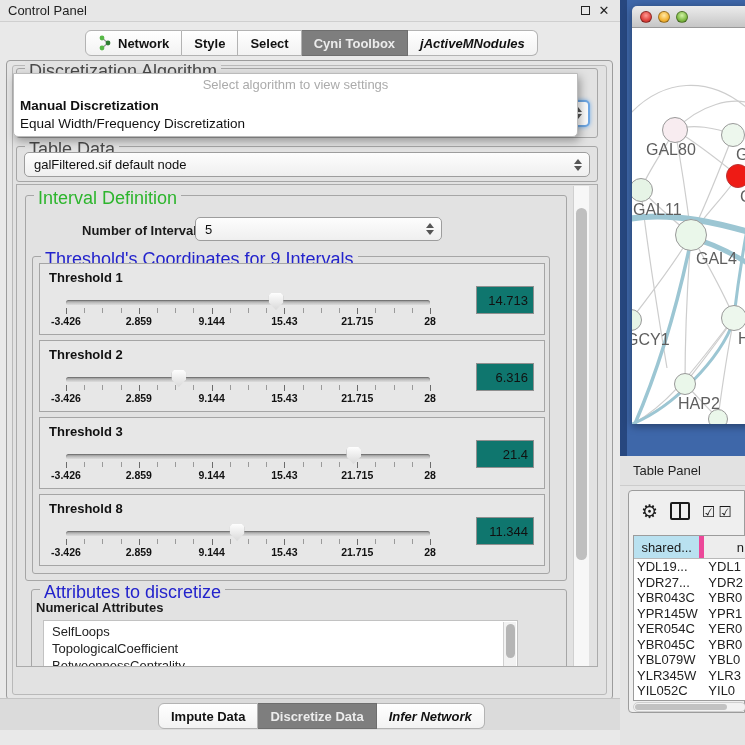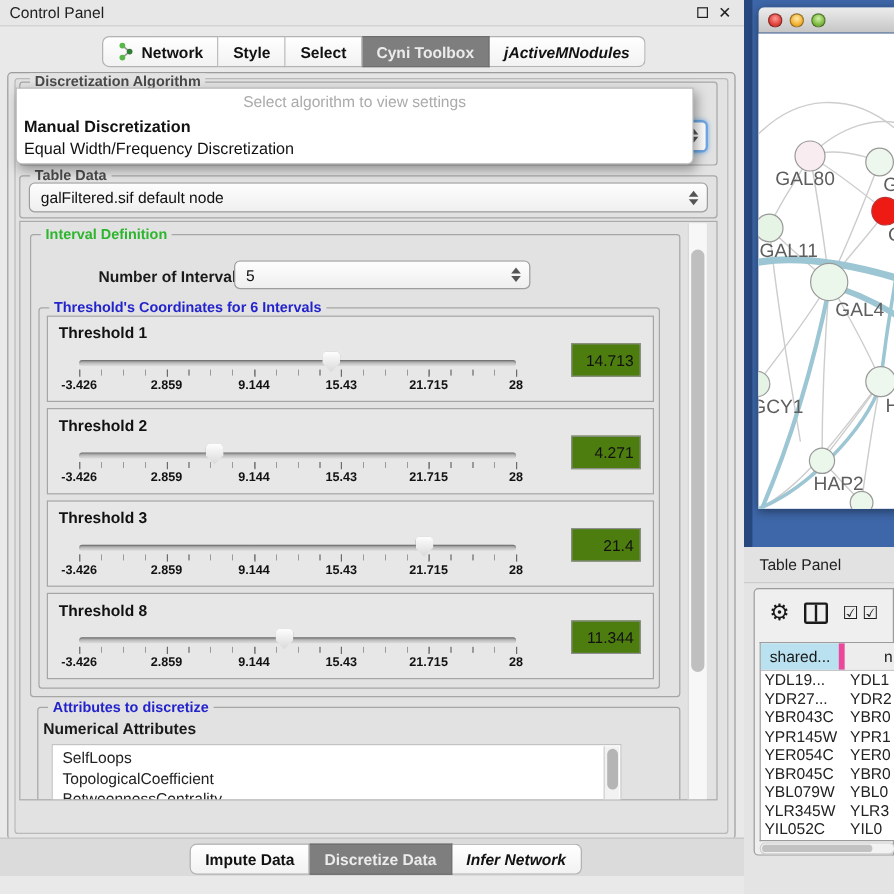--- a/index.html
+++ b/index.html
@@ -23,21 +23,21 @@
   .tab:first-child { border-left:1px solid #B3B3B3; border-radius:6px 0 0 6px;justify-content:flex-end; }
   .tab:last-child { border-radius:0 6px 6px 0;font-style:italic; }
   .tab.active { background:#7E7E7E; color:#ECECEC; border-color:#6E6E6E; }
   .net-icon { width:14px; height:16px; margin-right:6px; }
 
   
   #content { left:6px; top:60px; width:607px; height:640px; background:#E5E5E5; border:1px solid #9C9C9C; border-radius:4px; }
   #content-inner { left:12px; top:65px; width:595px; height:630px; background:#E2E2E2; border:1px solid #B9B9B9; border-radius:3px; }
 
   .groupbox { position:absolute; border:1px solid #A6A6A6; border-radius:3px; }
-  .legend { position:absolute; top:-8px; left:8px; background:#E2E2E2; padding:0 4px; font-size:12px; white-space:nowrap;font-weight:bold; }
+  .legend { position:absolute; top:-8px; left:8px; background:#E2E2E2; padding:0 4px; font-size:18px; white-space:nowrap; }
   .legend.green { color:#2DB52D; }
   .legend.blue { color:#2323CC; }
   .legend.gray { color:#4a4a4a; }
 
   
   #algo-group { left:16px; top:68px; width:582px; height:70px; }
   #algo-combo { left:24px; top:100px; width:566px; height:27px; background:#FDFDFD; border:2px solid #6FA7E3; border-radius:5px; box-shadow:0 0 4px #76AEE8; }
   #algo-combo .spin { right:6px; top:5px; }
 
   
@@ -73,21 +73,21 @@
   .thresh-box { position:absolute; left:6px; width:506px; height:72px; background:#E7E7E7; border:1px solid #A5A5A5; }
   .thresh-label { position:absolute; left:9px; top:6px; font-weight:bold; font-size:13px; color:#111; }
   .slider-zone { position:absolute; left:26px; top:30px; width:364px; height:36px; }
   .track { position:absolute; left:0; top:6px; width:100%; height:5px; border-radius:3px; background:linear-gradient(#8F8F8F,#C4C4C4 60%,#DDDDDD); box-shadow:inset 0 1px 1px rgba(0,0,0,.25); }
   .thumb { position:absolute; top:-1px; width:15px; height:17px; transform:translateX(-50%); background:linear-gradient(#FEFEFE,#D9D9D9); clip-path:polygon(18% 0,82% 0,100% 18%,100% 55%,50% 100%,0 55%,0 18%); filter:drop-shadow(0 0 1px #6F6F6F); }
   .tickbar { position:absolute; left:0; top:14px; width:100%; height:5px;
      background-image:repeating-linear-gradient(to right,#9A9A9A 0 1px,transparent 1px 5%); }
   .majortick { position:absolute; top:14px; width:1px; height:6px; background:#6B6B6B; }
   .ticklabels { position:absolute; left:0; top:21px; width:100%; height:13px; }
   .ticklabels span { position:absolute; transform:translateX(-50%); font-size:10.5px; font-weight:bold; color:#111; white-space:nowrap; }
-  .val-box { position:absolute; right:10px; top:22px; width:58px; height:28px; background:#4d7c0f; border:1px solid #8F8F8F; font-size:13px; text-align:right; padding:6px 5px 0 0; color:#111; }
+  .val-box { position:absolute; right:10px; top:22px; width:58px; height:28px; background:#0f766e; border:1px solid #8F8F8F; font-size:13px; text-align:right; padding:6px 5px 0 0; color:#111; }
 
   
   #attr-group { left:14px; top:404px; width:536px; height:90px; }
   #attr-heading { left:4px; top:10px; font-weight:bold; font-size:13px; }
   #attr-list { left:11px; top:30px; width:475px; height:52px; background:#FFFFFF; border:1px solid #C2C2C2; overflow:hidden; }
   .attr-item { position:absolute; left:8px; height:16px; font-size:13px; color:#222; }
   #attr-vscroll { right:1px; top:1px; width:13px; height:50px; background:#F2F2F2; }
   #attr-vscroll .vthumb { left:2px; width:9px; top:2px; height:34px; background:#B5B5B5; }
 
   
@@ -206,21 +206,21 @@
       <div id="numint-label" class="abs">Number of Intervals</div>
       <div id="numint-combo" class="combo">
         <span>5</span>
         <span class="spin">
             <i class="up"></i>
             <i class="dn"></i>
           </span>
       </div>
 
       <div id="thresh-group" class="groupbox">
-        <span class="legend blue">Threshold's Coordinates for 6 Intervals</span>
+        <span class="legend blue">Threshold's Coordinates for 9 Intervals</span>
 
         <div class="thresh-box" style="top:6px">
           <div class="thresh-label">Threshold 1</div>
           <div class="slider-zone">
             <div class="track"></div>
             <div class="thumb" style="left: 57.7%;"></div>
             <div class="tickbar"></div>
             <span class="majortick" style="left:0%"></span>
               <span class="majortick" style="left:20%"></span>
               <span class="majortick" style="left:40%"></span>
@@ -253,21 +253,21 @@
               <span class="majortick" style="left:100%"></span>
             <div class="ticklabels">
               <span style="left:0%">-3.426</span>
                 <span style="left:20%">2.859</span>
                 <span style="left:40%">9.144</span>
                 <span style="left:60%">15.43</span>
                 <span style="left:80%">21.715</span>
                 <span style="left:100%">28</span>
             </div>
           </div>
-          <div class="val-box">4.271</div>
+          <div class="val-box">6.316</div>
         </div>
 
         <div class="thresh-box" style="top:160px">
           <div class="thresh-label">Threshold 3</div>
           <div class="slider-zone">
             <div class="track"></div>
             <div class="thumb" style="left: 79%;"></div>
             <div class="tickbar"></div>
             <span class="majortick" style="left:0%"></span>
               <span class="majortick" style="left:20%"></span>

